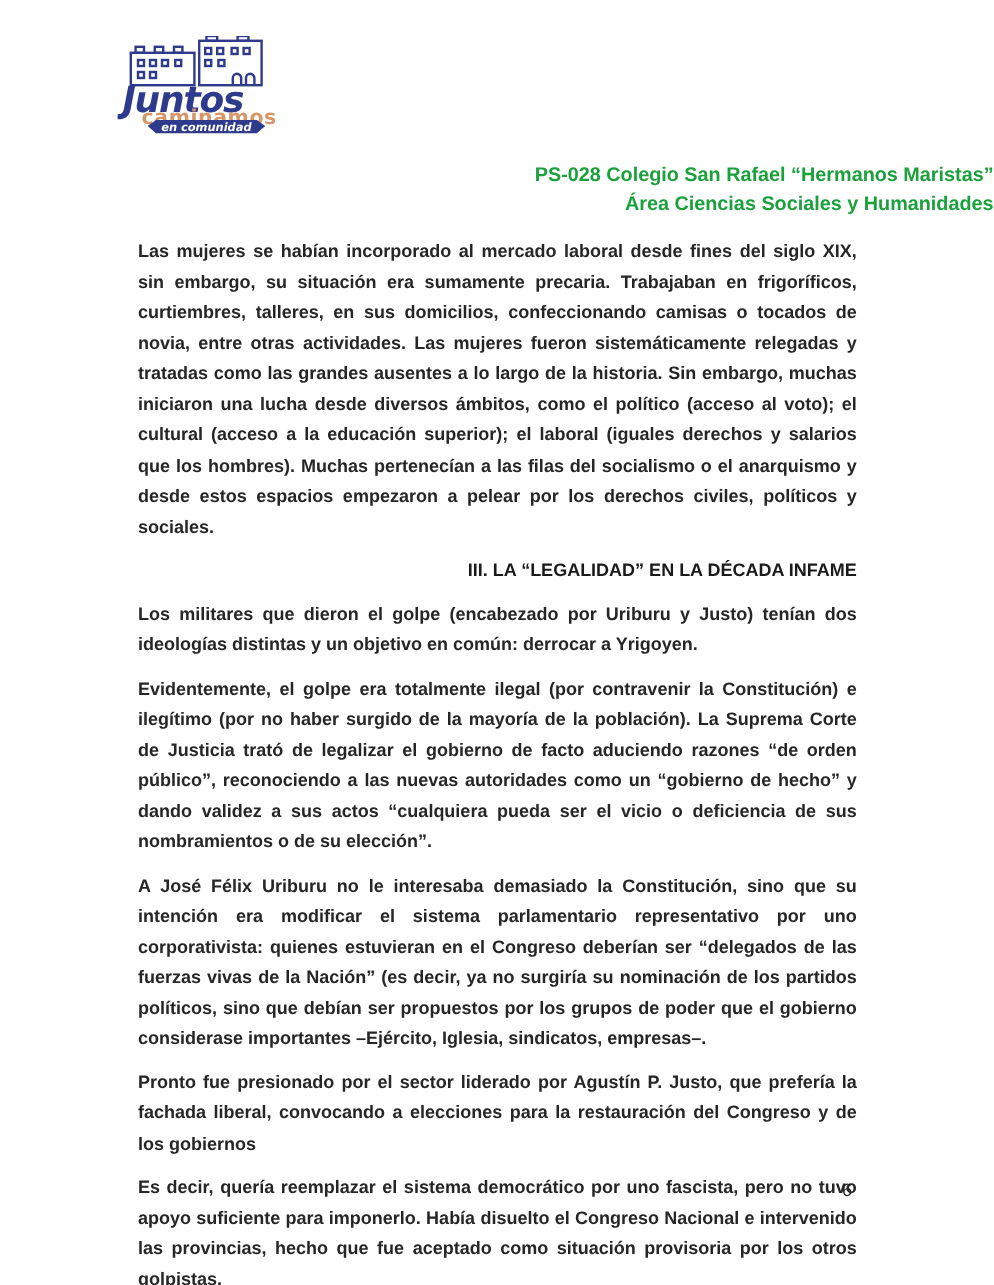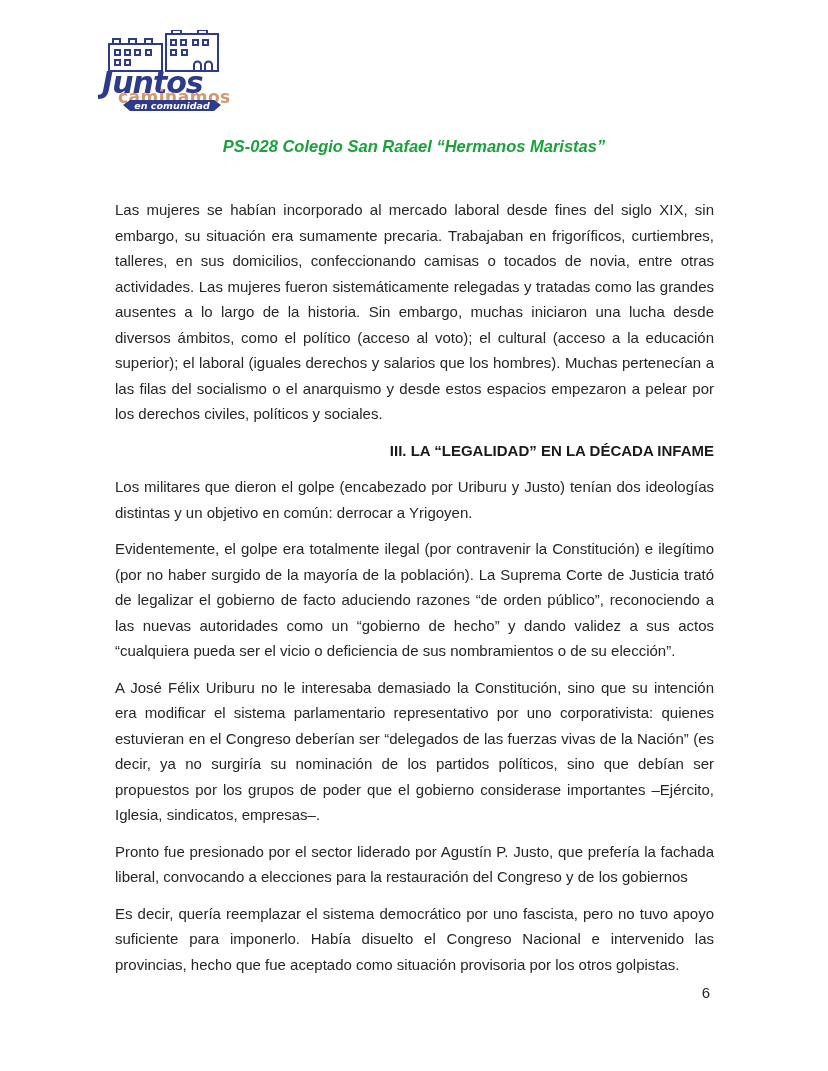--- a/index.html
+++ b/index.html
@@ -27,41 +27,41 @@
     width: 142px;
     height: 82px;
   }
 
   
   .doc-header {
     position: absolute;
     left: 0;
     top: 134px;
     width: 828px;
-    text-align: center;
+    text-align: right;
     color: #1ba13c;
     font-weight: bold;
-    font-style: italic;
     font-size: 16.5px;
     line-height: 24px;
   }
 
   
   .content {
     position: absolute;
     left: 115px;
     top: 197px;
     width: 599px;
     color: #262626;
     font-size: 15px;
     line-height: 25.5px;
     text-align: justify;
   }
   .content p {
     margin: 0 0 11px 0;
+    font-weight: bold;
   }
   .content h2, .content h3 {
     font-size: 15px;
     line-height: 25.5px;
     margin: 1px 0 11px 0;
     color: #1a1a1a;
     text-align: right;
     font-weight: bold;
   }
 
@@ -110,20 +110,21 @@
       </g>
       <text x="4" y="63" font-size="30" font-weight="bold" font-style="italic" font-family="DejaVu Sans, sans-serif" fill="#2e3a8c" letter-spacing="-1">Juntos</text>
       <text x="20" y="73" font-size="17" font-weight="bold" font-family="DejaVu Sans, sans-serif" fill="#d6986a" letter-spacing="0.5">caminamos</text>
       <polygon points="32,70 116,70 123,75 116,81 32,81 25,75" fill="#2e3a8c"></polygon>
       <text x="74" y="79" font-size="9.5" font-style="italic" font-weight="bold" font-family="DejaVu Sans, sans-serif" fill="#ffffff" text-anchor="middle">en comunidad</text>
     </svg>
   </div>
 
   <div class="doc-header">
     <div>PS-028 Colegio San Rafael “Hermanos Maristas”</div>
+    <div>Área Ciencias Sociales y Humanidades</div>
   </div>
 
   <div class="content">
     <p>Las mujeres se habían incorporado al mercado laboral desde fines del siglo XIX, sin embargo, su situación era sumamente precaria. Trabajaban en frigoríficos, curtiembres, talleres, en sus domicilios, confeccionando camisas o tocados de novia, entre otras actividades. Las mujeres fueron sistemáticamente relegadas y tratadas como las grandes ausentes a lo largo de la historia. Sin embargo, muchas iniciaron una lucha desde diversos ámbitos, como el político (acceso al voto); el cultural (acceso a la educación superior); el laboral (iguales derechos y salarios que los hombres). Muchas pertenecían a las filas del socialismo o el anarquismo y desde estos espacios empezaron a pelear por los derechos civiles, políticos y sociales.</p>
     <h2>III. LA “LEGALIDAD” EN LA DÉCADA INFAME</h2>
     <p>Los militares que dieron el golpe (encabezado por Uriburu y Justo) tenían dos ideologías distintas y un objetivo en común: derrocar a Yrigoyen.</p>
     <p>Evidentemente, el golpe era totalmente ilegal (por contravenir la Constitución) e ilegítimo (por no haber surgido de la mayoría de la población). La Suprema Corte de Justicia trató de legalizar el gobierno de facto aduciendo razones “de orden público”, reconociendo a las nuevas autoridades como un “gobierno de hecho” y dando validez a sus actos “cualquiera pueda ser el vicio o deficiencia de sus nombramientos o de su elección”.</p>
     <p>A José Félix Uriburu no le interesaba demasiado la Constitución, sino que su intención era modificar el sistema parlamentario representativo por uno corporativista: quienes estuvieran en el Congreso deberían ser “delegados de las fuerzas vivas de la Nación” (es decir, ya no surgiría su nominación de los partidos políticos, sino que debían ser propuestos por los grupos de poder que el gobierno considerase importantes –Ejército, Iglesia, sindicatos, empresas–.</p>
     <p>Pronto fue presionado por el sector liderado por Agustín P. Justo, que prefería la fachada liberal, convocando a elecciones para la restauración del Congreso y de los gobiernos</p>
     <p>Es decir, quería reemplazar el sistema democrático por uno fascista, pero no tuvo apoyo suficiente para imponerlo. Había disuelto el Congreso Nacional e intervenido las provincias, hecho que fue aceptado como situación provisoria por los otros golpistas.</p>

